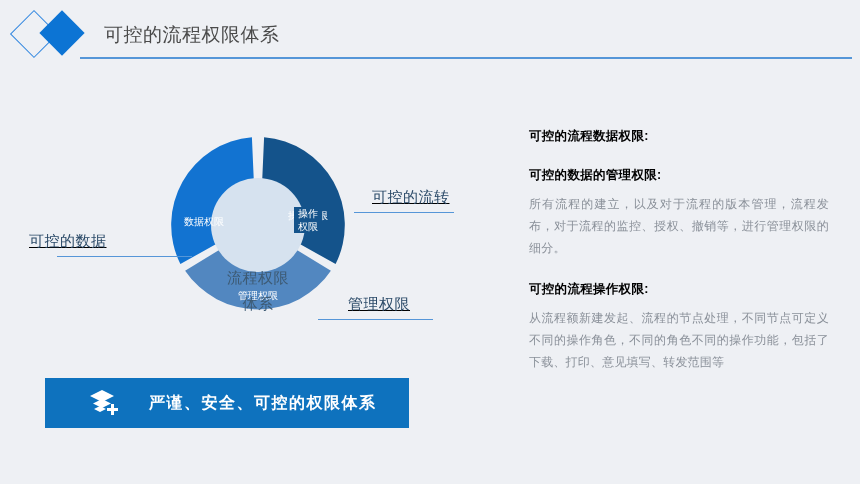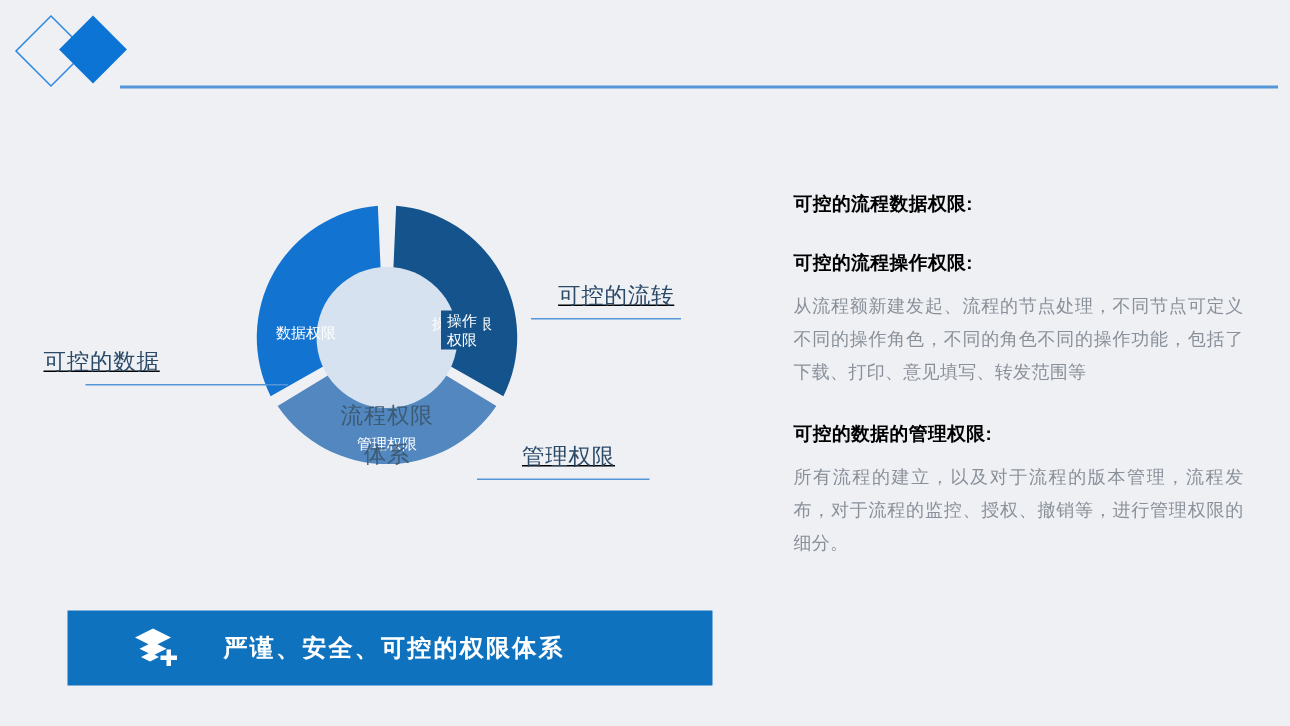--- a/index.html
+++ b/index.html
@@ -103,25 +103,24 @@
   #callout-data .callout-rule      { width: 135px; margin-left: 28px; }
   #callout-flow      { left: 372px; top: 188px; }
   #callout-flow .callout-rule      { width: 100px; margin-left: -18px; }
   #callout-manage    { left: 348px; top: 295px; }
   #callout-manage .callout-rule    { width: 115px; margin-left: -30px; }
 
   
   #banner {
     position: absolute;
     left: 45px; top: 378px;
-    width: 430px; height: 50px;
+    width: 364px; height: 50px;
     background: #0E72BE;
     display: flex;
     align-items: center;
-    margin-top: 29px;
   }
   #banner-icon {
     margin-left: 42px;
     width: 34px; height: 34px;
     display: flex;
     align-items: center;
     justify-content: center;
   }
   #banner-label {
     margin-left: 28px;
@@ -154,20 +153,21 @@
     text-align: justify;
   }
   #block-manage { margin-top: 14px; }
 </style>
 </head>
 <body>
 
 <div id="header">
   <div class="diamond-outline"></div>
   <div class="diamond-filled"></div>
+  <div id="header-title">可控的流程权限体系</div>
   <div id="header-rule"></div>
 </div>
 
 <div id="donut-wrap">
   <svg id="donut-svg" width="184" height="184" viewBox="0 0 184 184">
 
     <path d="M 98.1 4.2 A 88 88 0 0 1 169.6 131.1 L 124.0 105.4 A 35.5 35.5 0 0 0 95.8 56.4 Z" fill="#14538B"></path>
 
     <path d="M 164.9 137.7 A 88 88 0 0 1 19.1 137.7 L 63.8 110.5 A 35.5 35.5 0 0 0 120.2 110.5 Z" fill="#5287C0"></path>
 
@@ -214,21 +214,21 @@
       <rect x="20" y="22" width="11" height="3" fill="#FFFFFF"></rect>
     </svg>
   </div>
   <div id="banner-label">严谨、安全、可控的权限体系</div>
 </div>
 
 <div id="right-col">
   <div class="info-block">
     <div class="info-head">可控的流程数据权限:</div>
   </div>
+  <div class="info-block" id="block-manage">
+    <div class="info-head">可控的数据的管理权限:</div>
+    <div class="info-body">所有流程的建立，以及对于流程的版本管理，流程发布，对于流程的监控、授权、撤销等，进行管理权限的细分。</div>
+  </div>
   <div class="info-block">
     <div class="info-head">可控的流程操作权限:</div>
     <div class="info-body">从流程额新建发起、流程的节点处理，不同节点可定义不同的操作角色，不同的角色不同的操作功能，包括了下载、打印、意见填写、转发范围等</div>
   </div>
-  <div class="info-block" id="block-manage">
-    <div class="info-head">可控的数据的管理权限:</div>
-    <div class="info-body">所有流程的建立，以及对于流程的版本管理，流程发布，对于流程的监控、授权、撤销等，进行管理权限的细分。</div>
-  </div>
 </div>
 
 </body></html>

